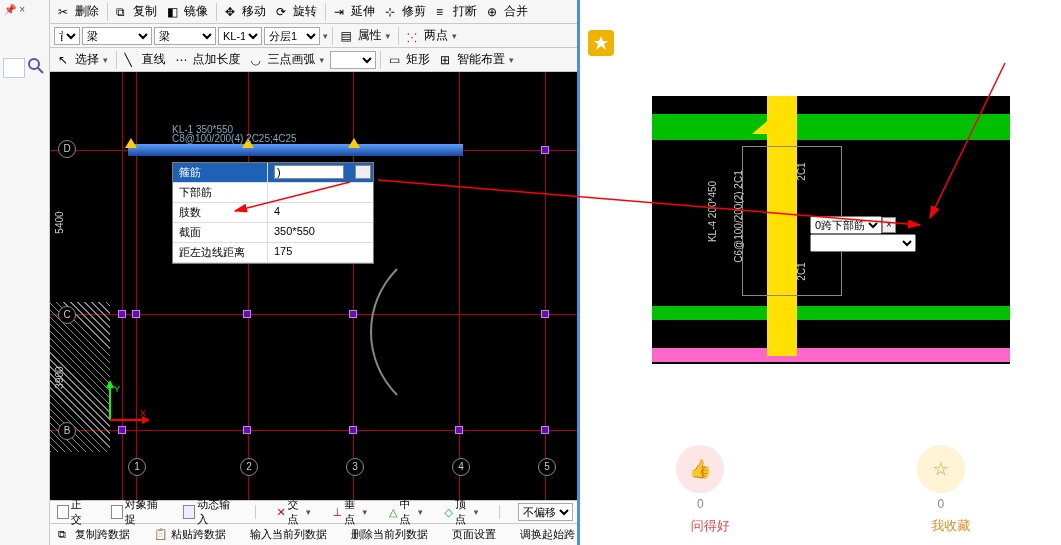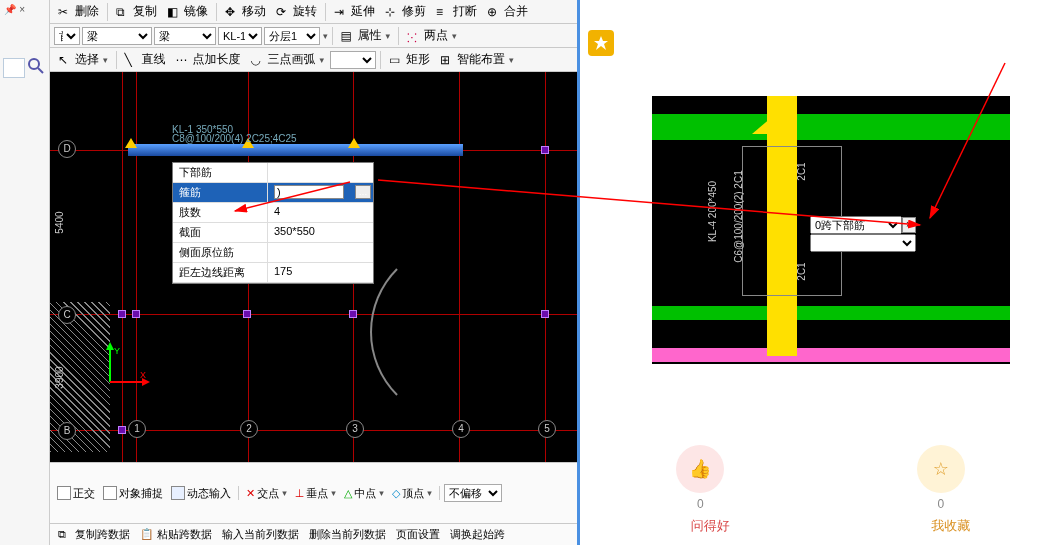--- a/index.html
+++ b/index.html
@@ -45,21 +45,21 @@
   .prop-close { position: absolute; right: 2px; top: 1px; width: 24px; height: 14px; background: #d33; color: #fff; font-size: 9px; text-align: center; cursor: pointer; }
   .prop-row { display: flex; border-bottom: 1px solid #ddd; }
   .prop-row.sel { background: #1e62b7; color: #fff; }
   .prop-k { width: 95px; padding: 2px 6px; border-right: 1px solid #ddd; }
   .prop-v { flex: 1; padding: 2px 6px; position: relative; }
   .prop-v input { width: 70px; border: 1px solid #888; background: #fff; font-size: 11px; padding: 0 2px; }
   .prop-v .ell { position: absolute; right: 2px; top: 2px; width: 16px; height: 14px; border: 1px solid #888; background: #eee; font-size: 9px; text-align: center; line-height: 12px; cursor: pointer; }
 
   
   .statusbar { margin-left: 50px; border-top: 1px solid #c9c9c9; background: #fafafa; }
-  .status-row { display: flex; align-items: center; padding: 2px 4px; gap: 2px; height: 22px; font-size: 11px; margin-top: 19px; }
+  .status-row { display: flex; align-items: center; padding: 2px 4px; gap: 16px; height: 22px; font-size: 11px; }
   .status-row .chk { display: flex; align-items: center; gap: 2px; padding: 0 3px; }
   .status-row .sep { width:1px; height:14px; background:#ccc; margin:0 2px; }
   .icon-box { width: 14px; height: 14px; border: 1px solid #888; background: #fff; display: inline-block; }
 
   
   .bookmark { position: absolute; left: 8px; top: 30px; width: 26px; height: 26px; background: #f2b200; border-radius: 4px; display: flex; align-items: center; justify-content: center; }
   .right-img { position: absolute; left: 72px; top: 96px; width: 358px; height: 268px; background: #000; overflow: hidden; }
   .ri-green { position: absolute; background: #00c000; }
   .ri-yellow { position: absolute; background: #ffe000; }
   .ri-pink { position: absolute; background: #ff66cc; }
@@ -252,39 +252,35 @@
         <line x1="10" y1="40" x2="10" y2="5" stroke="#0f0" stroke-width="2"></line>
         <polygon points="10,0 6,8 14,8" fill="#0f0"></polygon>
         <line x1="10" y1="40" x2="45" y2="40" stroke="#f00" stroke-width="2"></line>
         <polygon points="50,40 42,36 42,44" fill="#f00"></polygon>
         <text x="14" y="12" fill="#0f0" font-size="9">Y</text>
         <text x="40" y="36" fill="#f00" font-size="9">X</text>
       </svg>
 
       <div class="prop-panel" style="left:122px;top:90px;width:202px">
         <div id="prop-rows">
+            <div class="prop-row sel">
+              <div class="prop-k">箍筋</div>
+              <div class="prop-v"><input value=")" style=""><span class="ell">…</span></div>
+            </div>
             <div class="prop-row">
               <div class="prop-k">下部筋</div>
               <div class="prop-v"></div>
-            </div>
-            <div class="prop-row sel">
-              <div class="prop-k">箍筋</div>
-              <div class="prop-v"><input value=")" style=""><span class="ell">…</span></div>
             </div>
             <div class="prop-row">
               <div class="prop-k">肢数</div>
               <div class="prop-v">4</div>
             </div>
             <div class="prop-row">
               <div class="prop-k">截面</div>
               <div class="prop-v">350*550</div>
-            </div>
-            <div class="prop-row">
-              <div class="prop-k">侧面原位筋</div>
-              <div class="prop-v"></div>
             </div>
             <div class="prop-row">
               <div class="prop-k">距左边线距离</div>
               <div class="prop-v">175</div>
             </div>
           </div>
       </div>
     </div>
 
     <div class="statusbar">
@@ -362,21 +358,21 @@
       <div class="ri-green" style="left:0;top:210px;width:358px;height:14px"></div>
       <div class="ri-pink" style="left:0;top:252px;width:358px;height:14px"></div>
       <div class="ri-yellow" style="left:115px;top:0;width:30px;height:260px"></div>
       <div class="ri-yellow" style="left:100px;top:0;width:45px;height:38px;clip-path:polygon(0 100%,100% 0,100% 100%)"></div>
       <div style="position:absolute;left:90px;top:50px;width:100px;height:150px;border:1px solid #888"></div>
       <div class="ri-label" style="left:30px;top:110px">KL-4 200*450</div>
       <div class="ri-label" style="left:40px;top:115px">C6@100/200(2)  2C1</div>
       <div class="ri-label" style="left:140px;top:70px">2C1</div>
       <div class="ri-label" style="left:140px;top:170px">2C1</div>
       <div class="ri-combo" style="left:158px;top:120px">
-        <select style="width:92px"><option>0跨下部筋</option></select>
+        <select style="width:72px"><option>0跨下部筋</option></select>
         <span class="ri-close">×</span>
       </div>
       <div class="ri-combo" style="left:158px;top:138px">
         <select style="width:106px"><option></option></select>
       </div>
     </div>
 
     <div class="actions">
       <div class="action like">
         <div class="circle">

